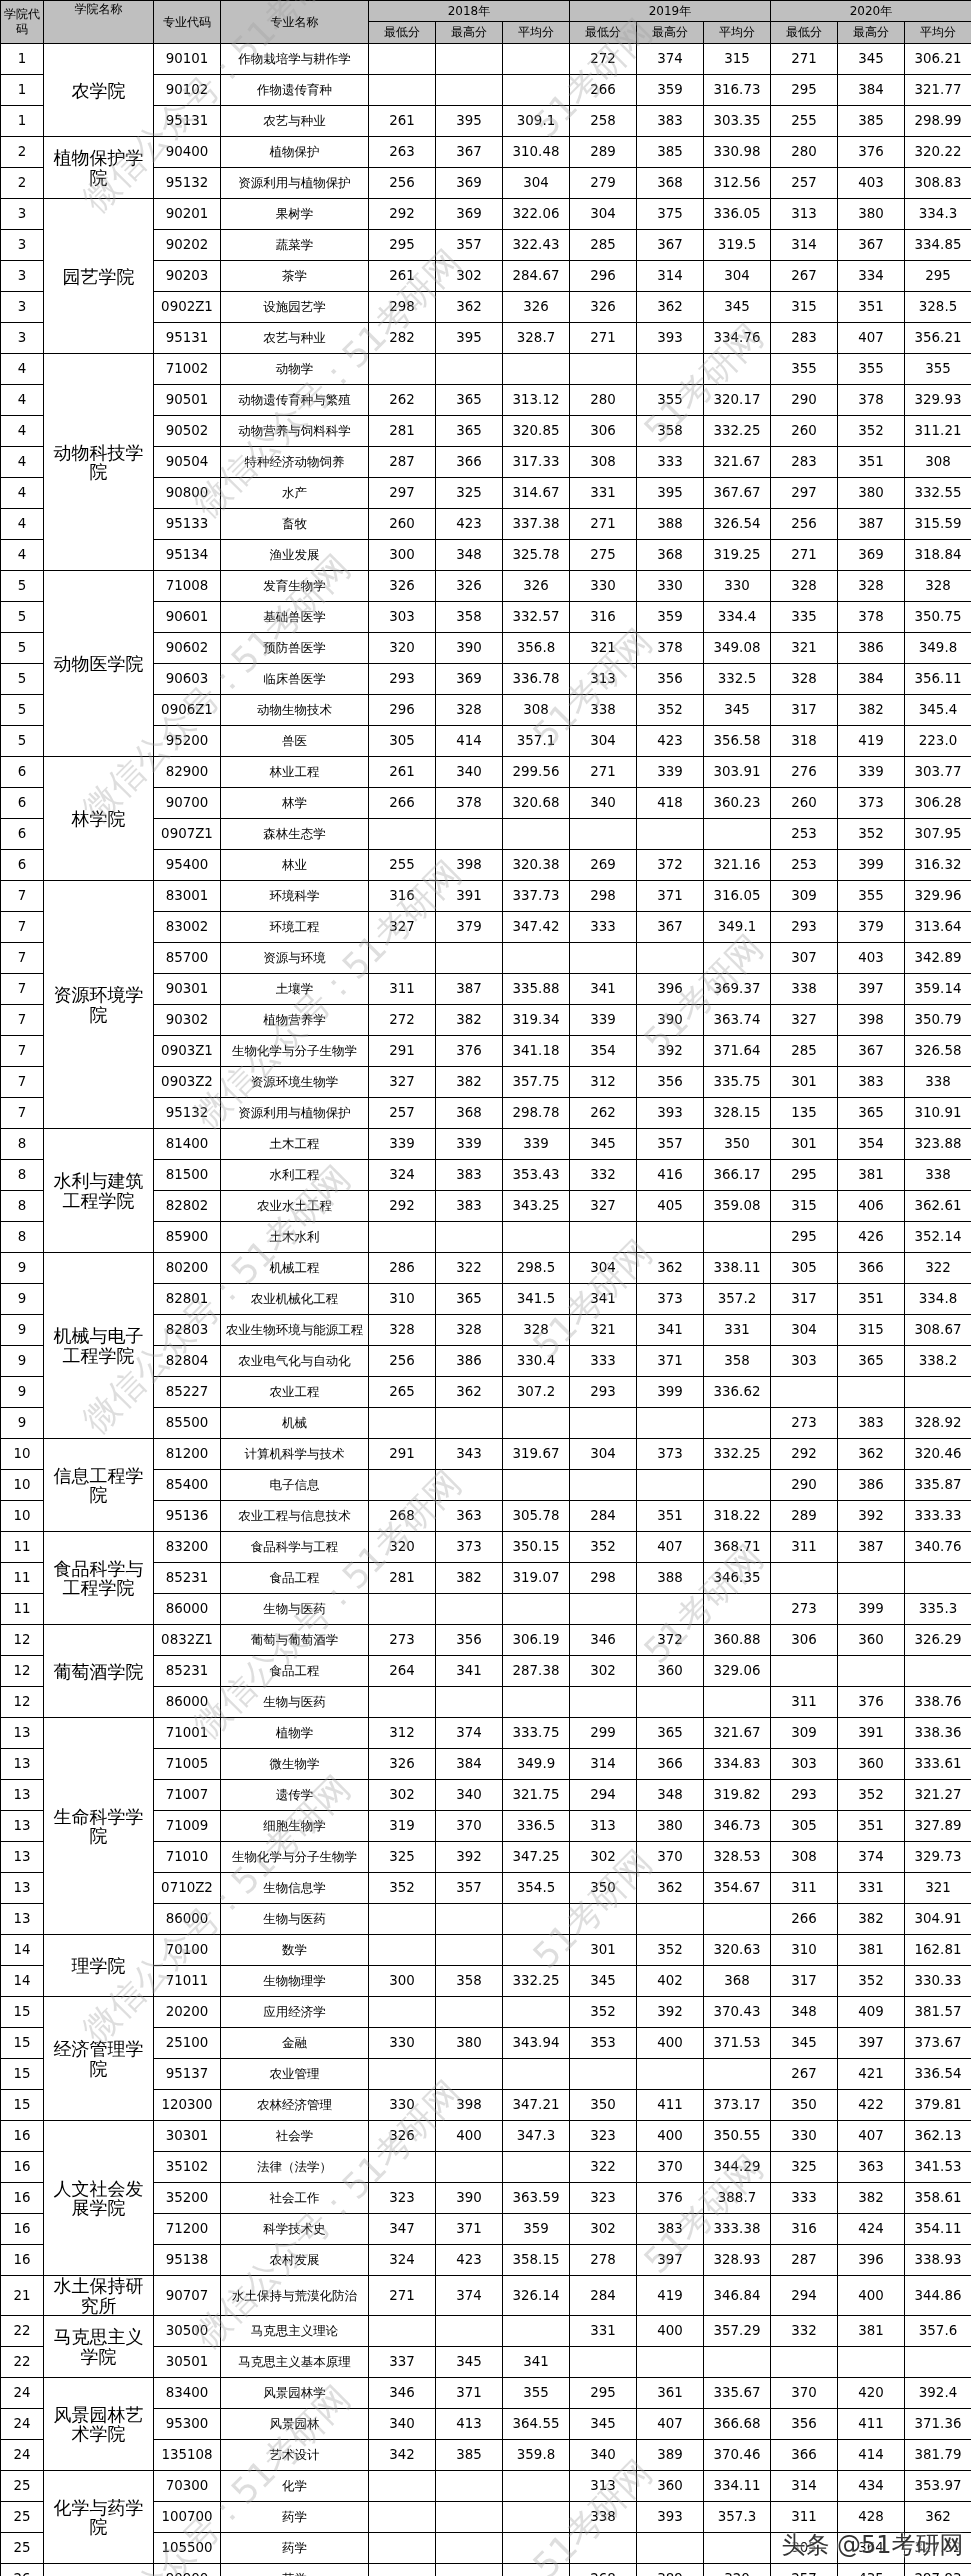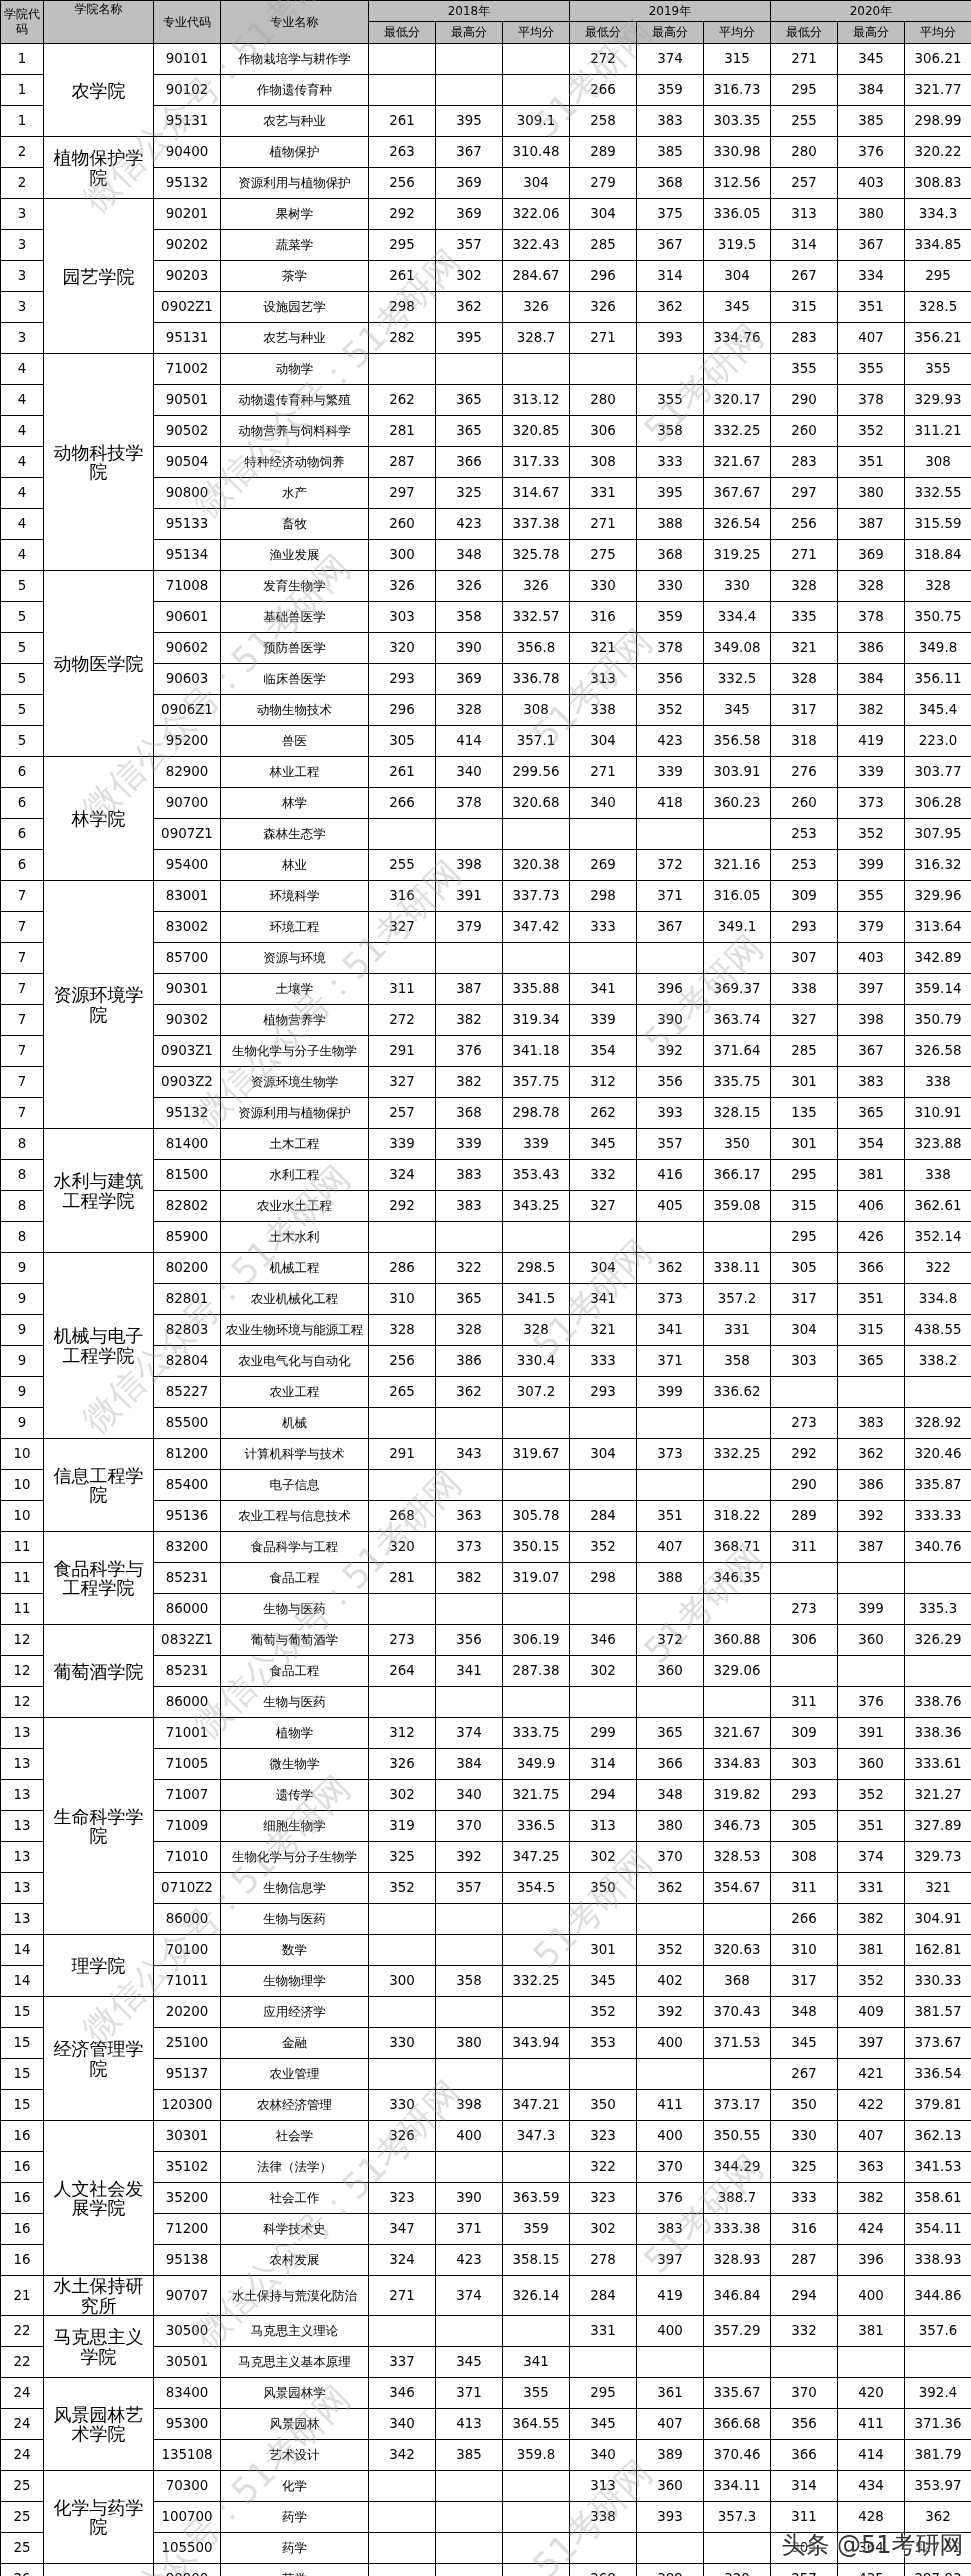--- a/index.html
+++ b/index.html
@@ -651,21 +651,21 @@
         <td>82803</td>
         <td class="mname">农业生物环境与能源工程</td>
         <td>328</td>
         <td>328</td>
         <td>328</td>
         <td>321</td>
         <td>341</td>
         <td>331</td>
         <td>304</td>
         <td>315</td>
-        <td>438.55</td>
+        <td>308.67</td>
       </tr>
       <tr>
         <td>9</td>
         <td>82804</td>
         <td class="mname">农业电气化与自动化</td>
         <td>256</td>
         <td>386</td>
         <td>330.4</td>
         <td>333</td>
         <td>371</td>

